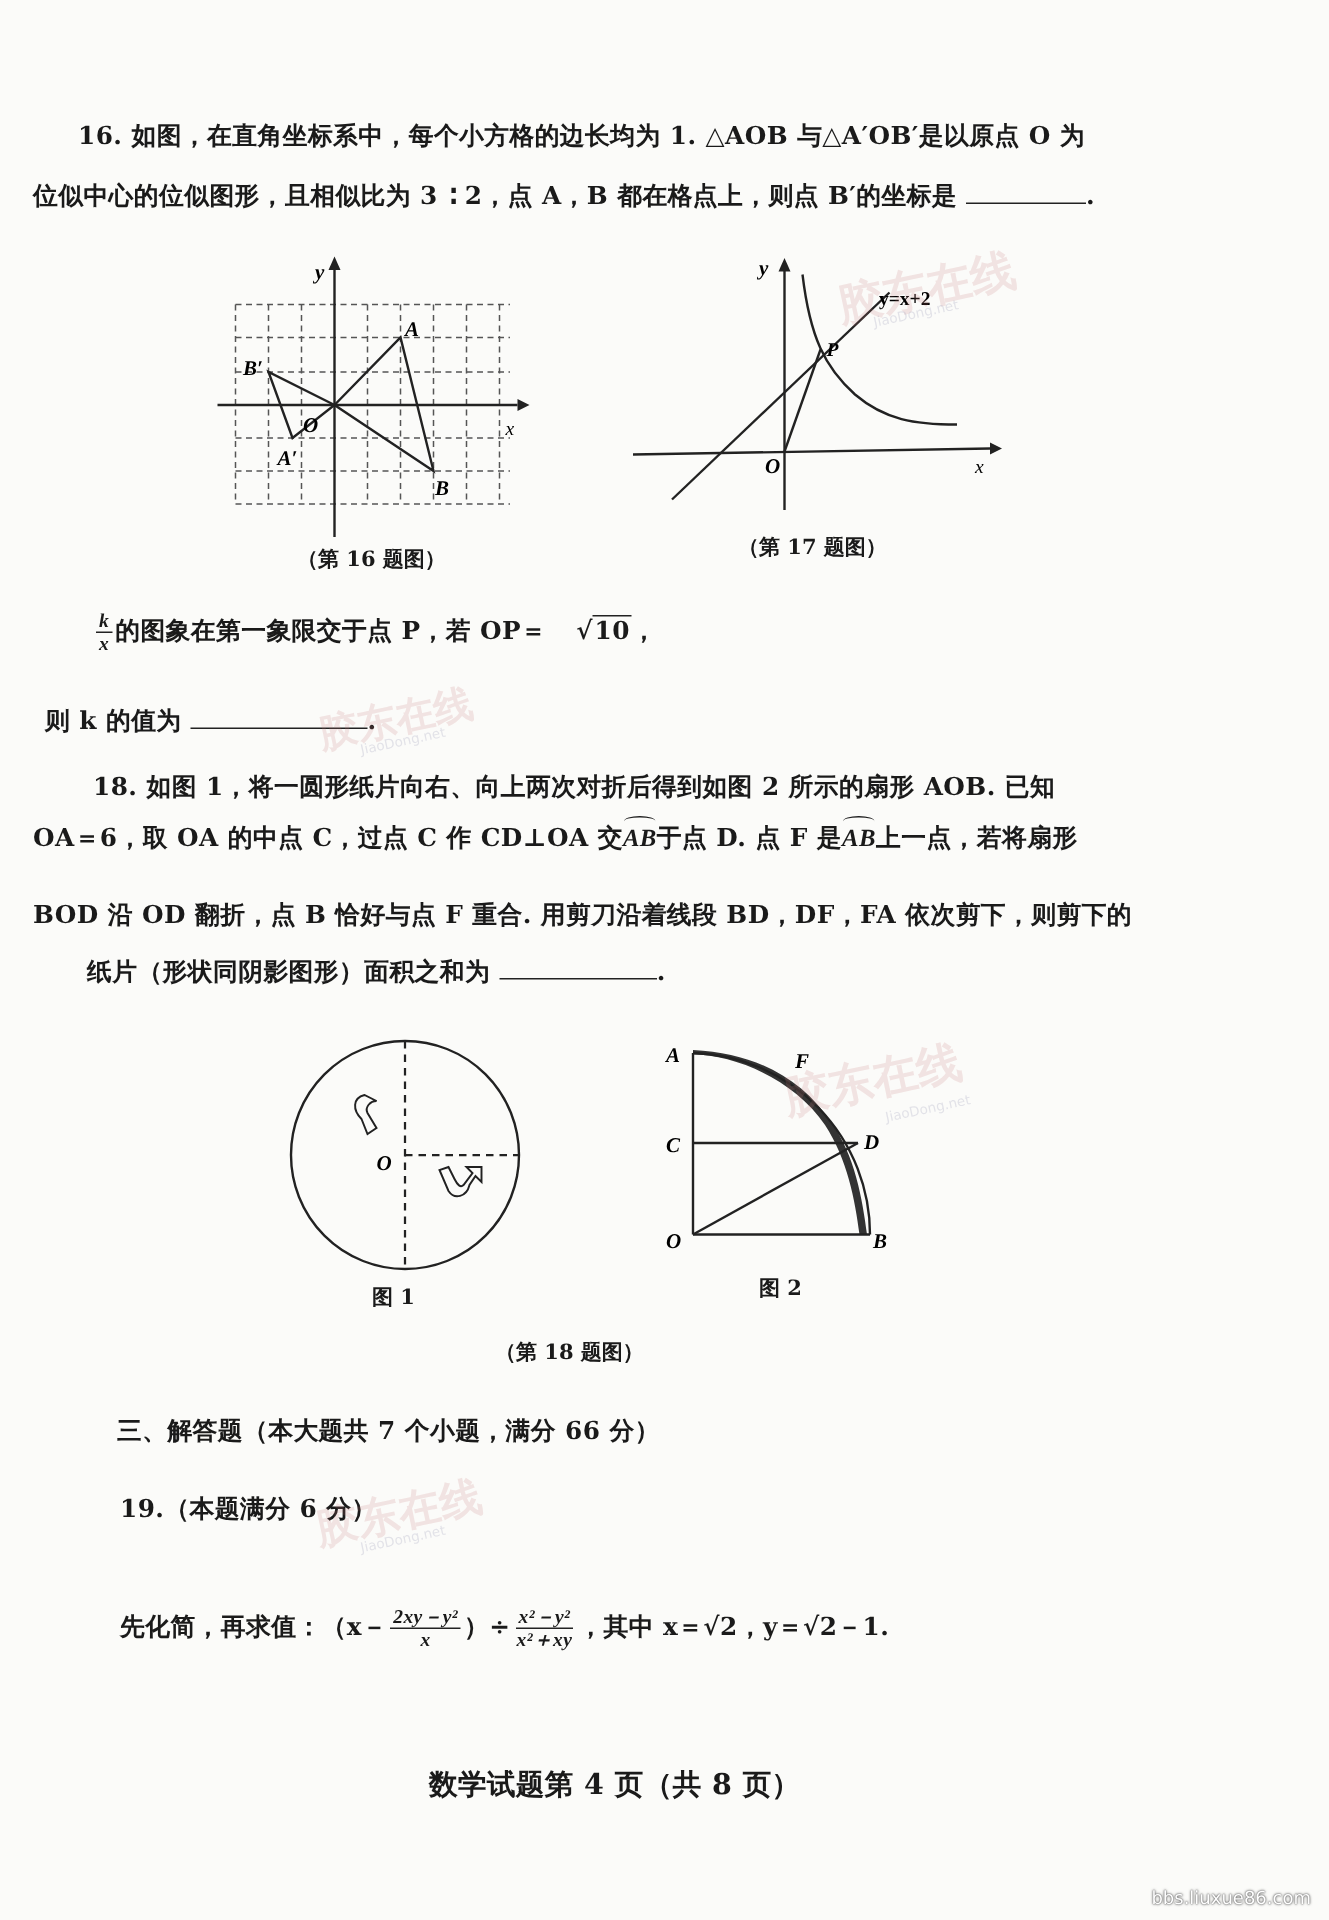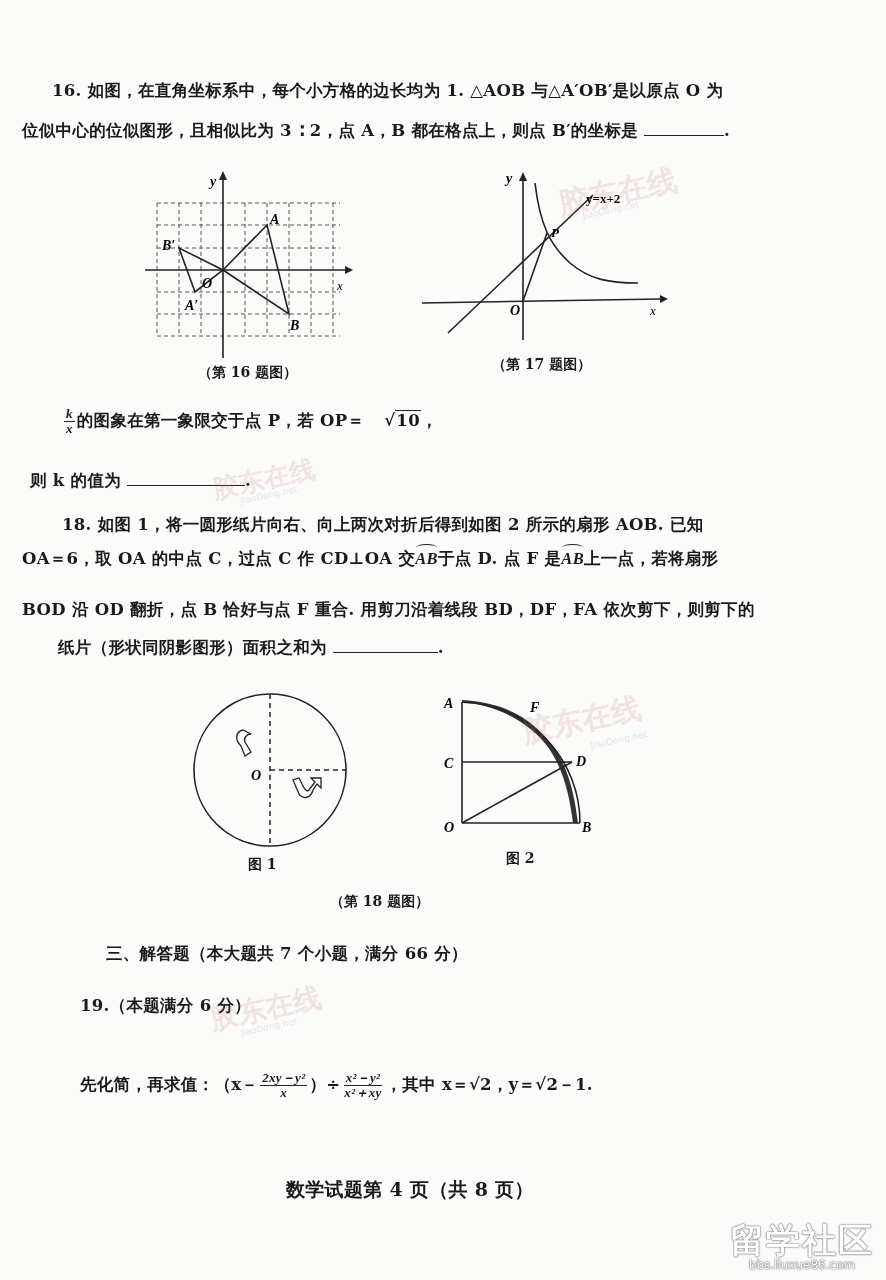--- a/index.html
+++ b/index.html
@@ -137,21 +137,21 @@
   <text x="14" y="18" font-size="14" font-style="italic" font-family="Liberation Serif, serif" font-weight="bold">A</text>
   <text x="100" y="22" font-size="14" font-style="italic" font-family="Liberation Serif, serif" font-weight="bold">F</text>
   <text x="14" y="78" font-size="14" font-style="italic" font-family="Liberation Serif, serif" font-weight="bold">C</text>
   <text x="146" y="76" font-size="14" font-style="italic" font-family="Liberation Serif, serif" font-weight="bold">D</text>
   <text x="14" y="142" font-size="14" font-style="italic" font-family="Liberation Serif, serif" font-weight="bold">O</text>
   <text x="152" y="142" font-size="14" font-style="italic" font-family="Liberation Serif, serif" font-weight="bold">B</text>
 </svg>
 <div class="cap" style="left:506px; top:850px;">图 2</div>
 <div class="cap" style="left:330px; top:893px;">（第 18 题图）</div>
 
-<div class="line" style="left:78px; top:943px;margin-left:28px;">三、解答题（本大题共 7 个小题，满分 66 分）</div>
+<div class="line" style="left:78px; top:943px;">三、解答题（本大题共 7 个小题，满分 66 分）</div>
 
 <div class="line" style="left:80px; top:995px;">19.（本题满分 6 分）</div>
 <div class="line" style="left:80px; top:1042px;margin-top:29px;">
   <span>先化简，再求值：（x－</span><span class="frac it">
       <span class="num">2xy－y²</span>
       <span class="den">x</span>
     </span><span>）÷</span><span class="frac it">
       <span class="num">x²－y²</span>
       <span class="den">x²＋xy</span>
     </span><span>，其中 x＝√2，y＝√2－1.</span>
@@ -162,15 +162,14 @@
 <div class="wm" style="left:558px; top:172px; font-size:30px;">胶东在线</div>
 <div class="wm-sub" style="left:582px; top:205px;">JiaoDong.net</div>
 <div class="wm" style="left:212px; top:462px; font-size:26px;">胶东在线</div>
 <div class="wm-sub" style="left:240px; top:490px;">JiaoDong.net</div>
 <div class="wm" style="left:522px; top:700px; font-size:30px;">胶东在线</div>
 <div class="wm-sub" style="left:590px; top:735px;">JiaoDong.net</div>
 <div class="wm" style="left:210px; top:990px; font-size:28px;">胶东在线</div>
 <div class="wm-sub" style="left:240px; top:1022px;">JiaoDong.net</div>
 
 <div class="corner-logo">
-  <div class="big">留学社区</div>
   <div class="small">bbs.liuxue86.com</div>
 </div>
 
 </body></html>

